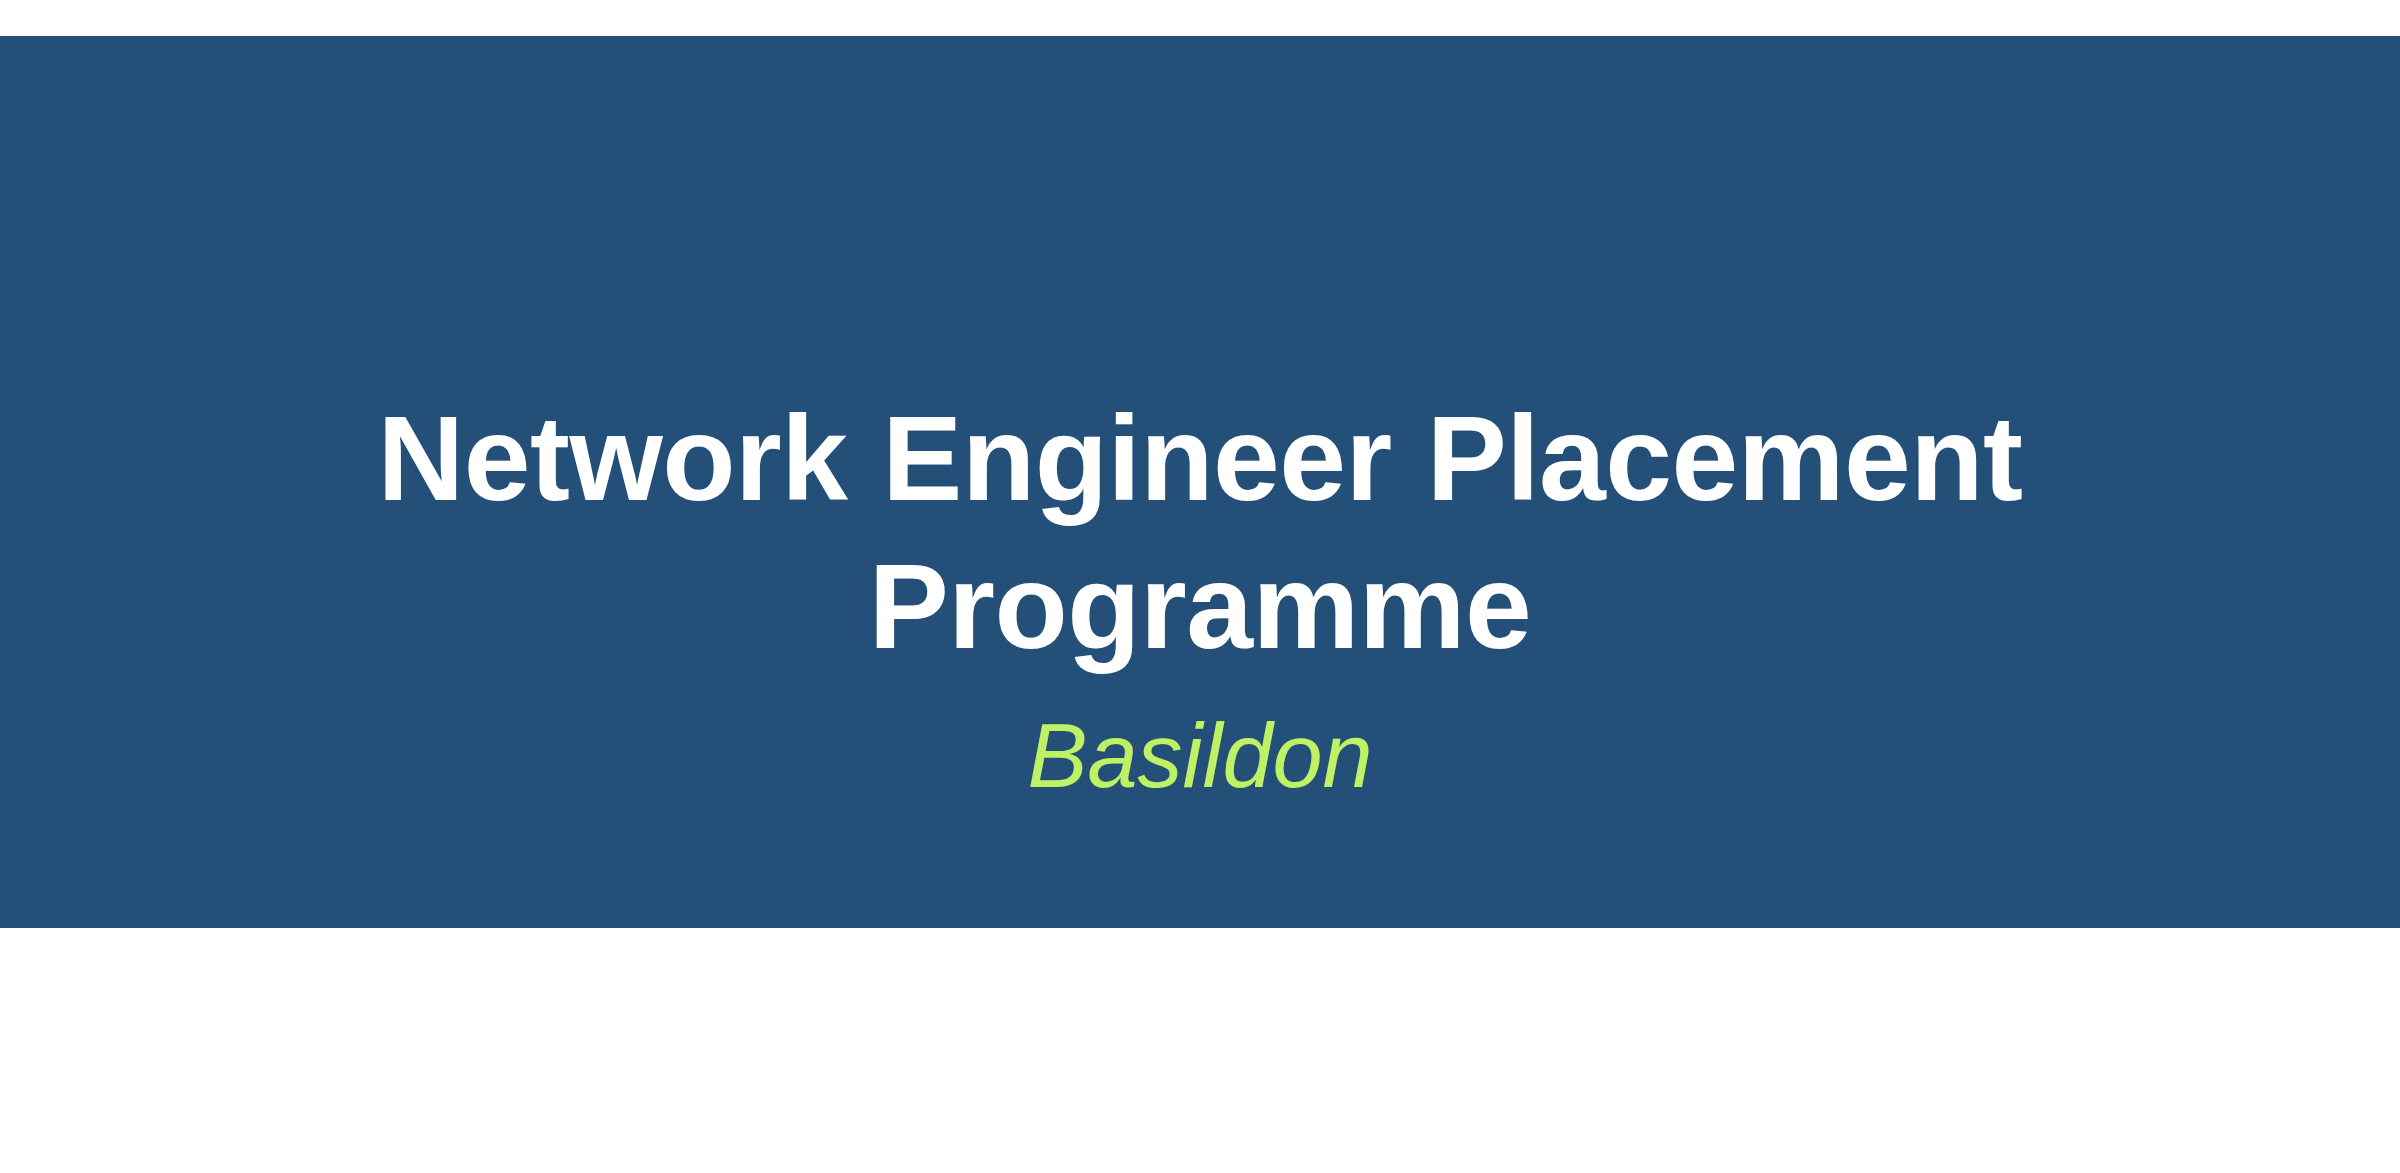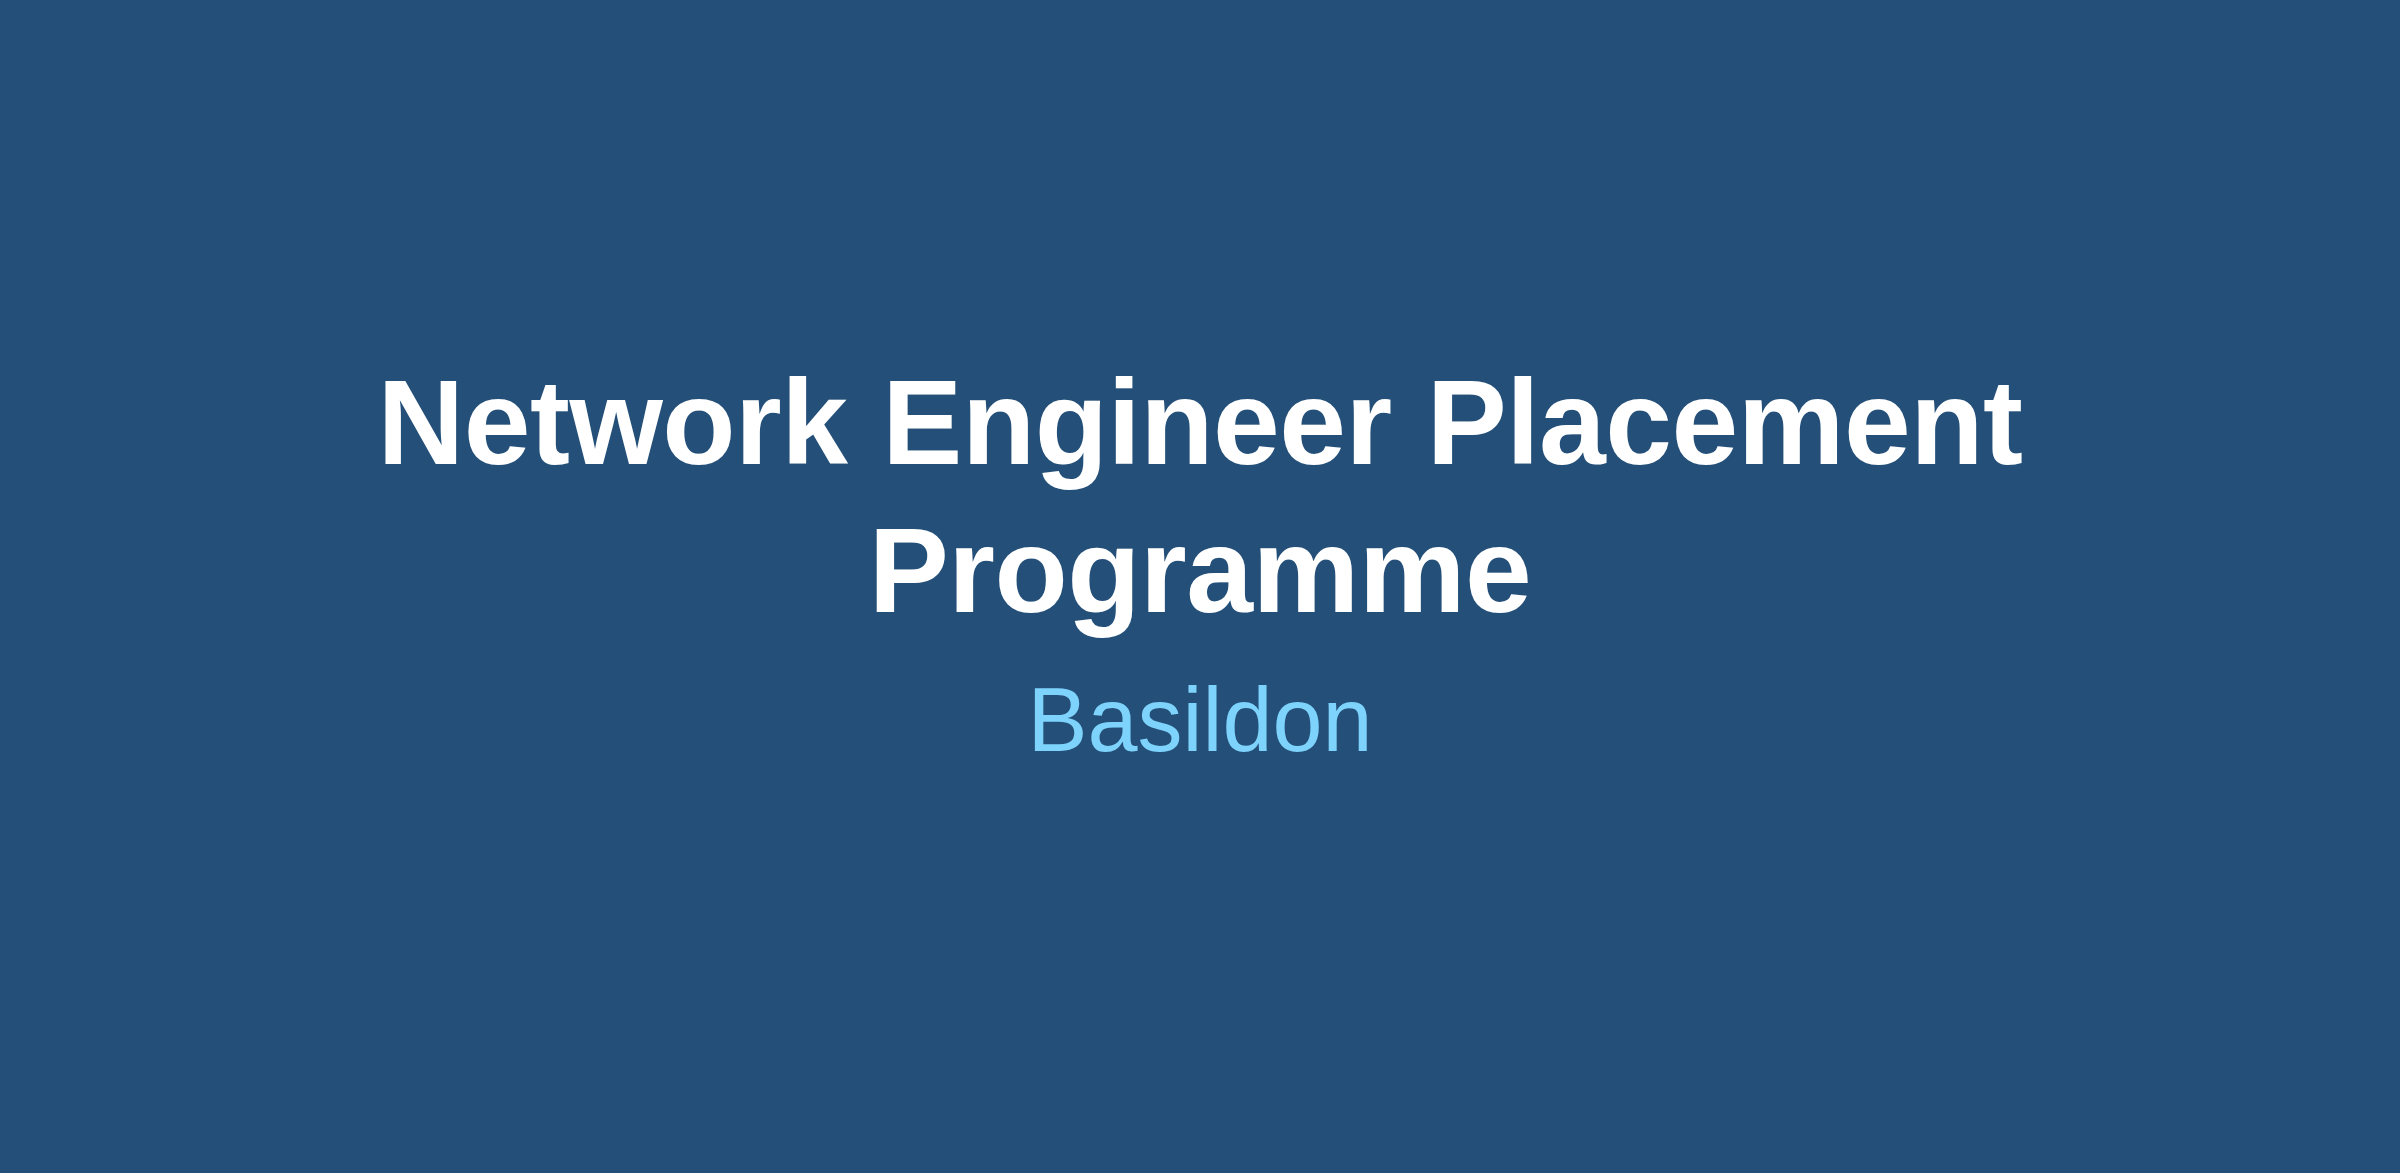--- a/index.html
+++ b/index.html
@@ -13,26 +13,27 @@
     height: 1173px;
     overflow: hidden;
     font-family: "Liberation Sans", "DejaVu Sans", sans-serif;
   }
 
   
   .slide {
     position: relative;
     box-sizing: border-box;
     width: 2400px;
-    height: 1173px;
+    height: 892px;
     background: #234f78;
     display: flex;
     flex-direction: column;
     align-items: center;
     justify-content: flex-start;
+    margin-top: 36px;
     -webkit-font-smoothing: antialiased;
   }
 
   
   .title-block {
     position: absolute;
     left: 50%;
     top: 348px;
     transform: translateX(-50%);
     width: 1760px;
@@ -67,17 +68,17 @@
 </style>
 </head>
 <body>
 
 <div class="slide" style="background: rgb(35, 79, 120);">
 
   <div class="title-block">
 
     <h1 class="slide-title" style="color: rgb(255, 255, 255);">Network Engineer Placement Programme</h1>
 
-    <p class="slide-subtitle" style="color: #7dd3fc;">Basildon</p>
+    <p class="slide-subtitle" style="color: #bef264; font-style: italic;">Basildon</p>
 
   </div>
 
 </div>
 
 </body></html>

